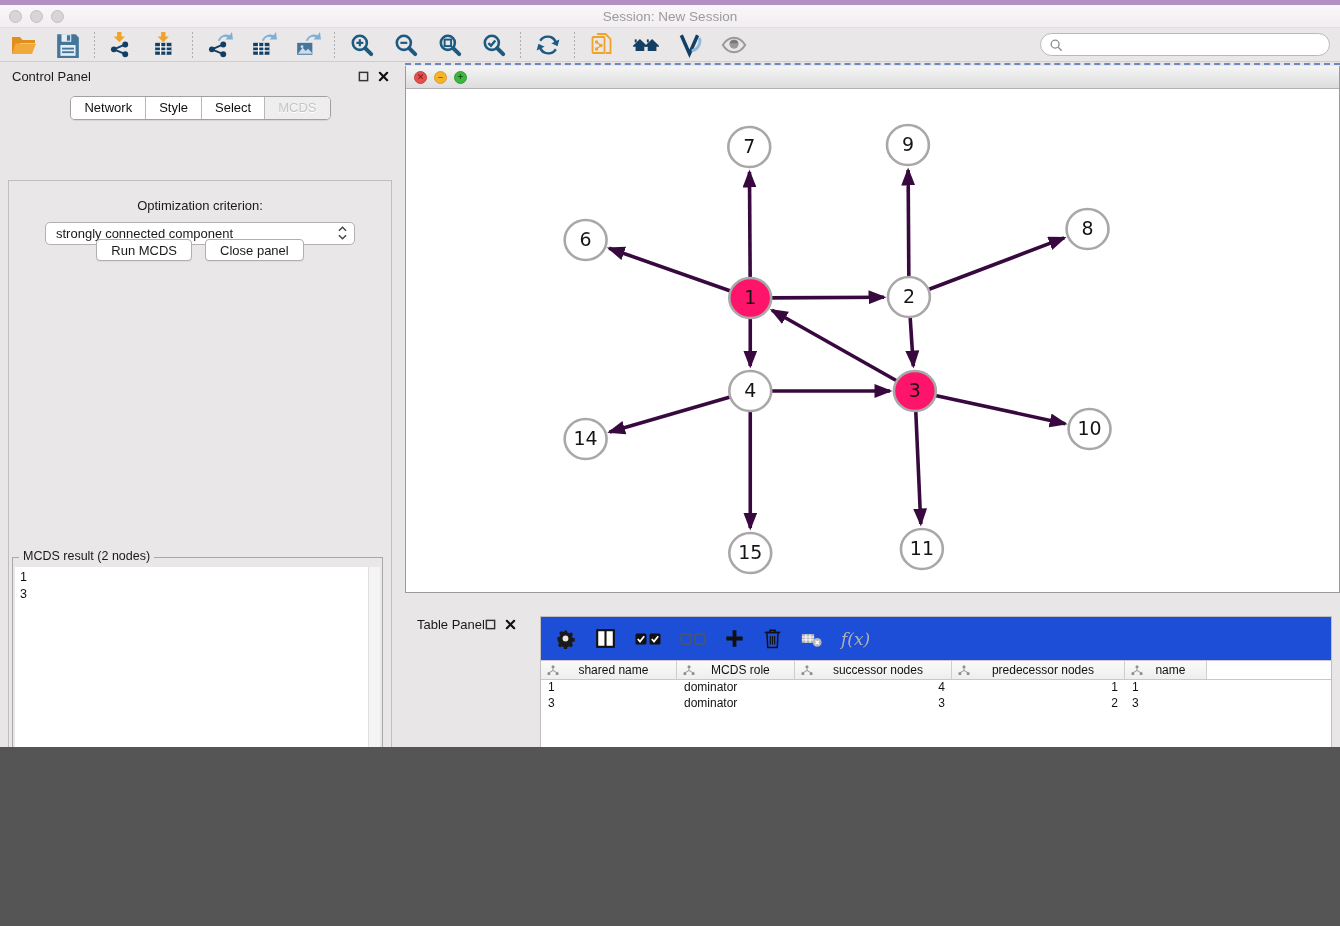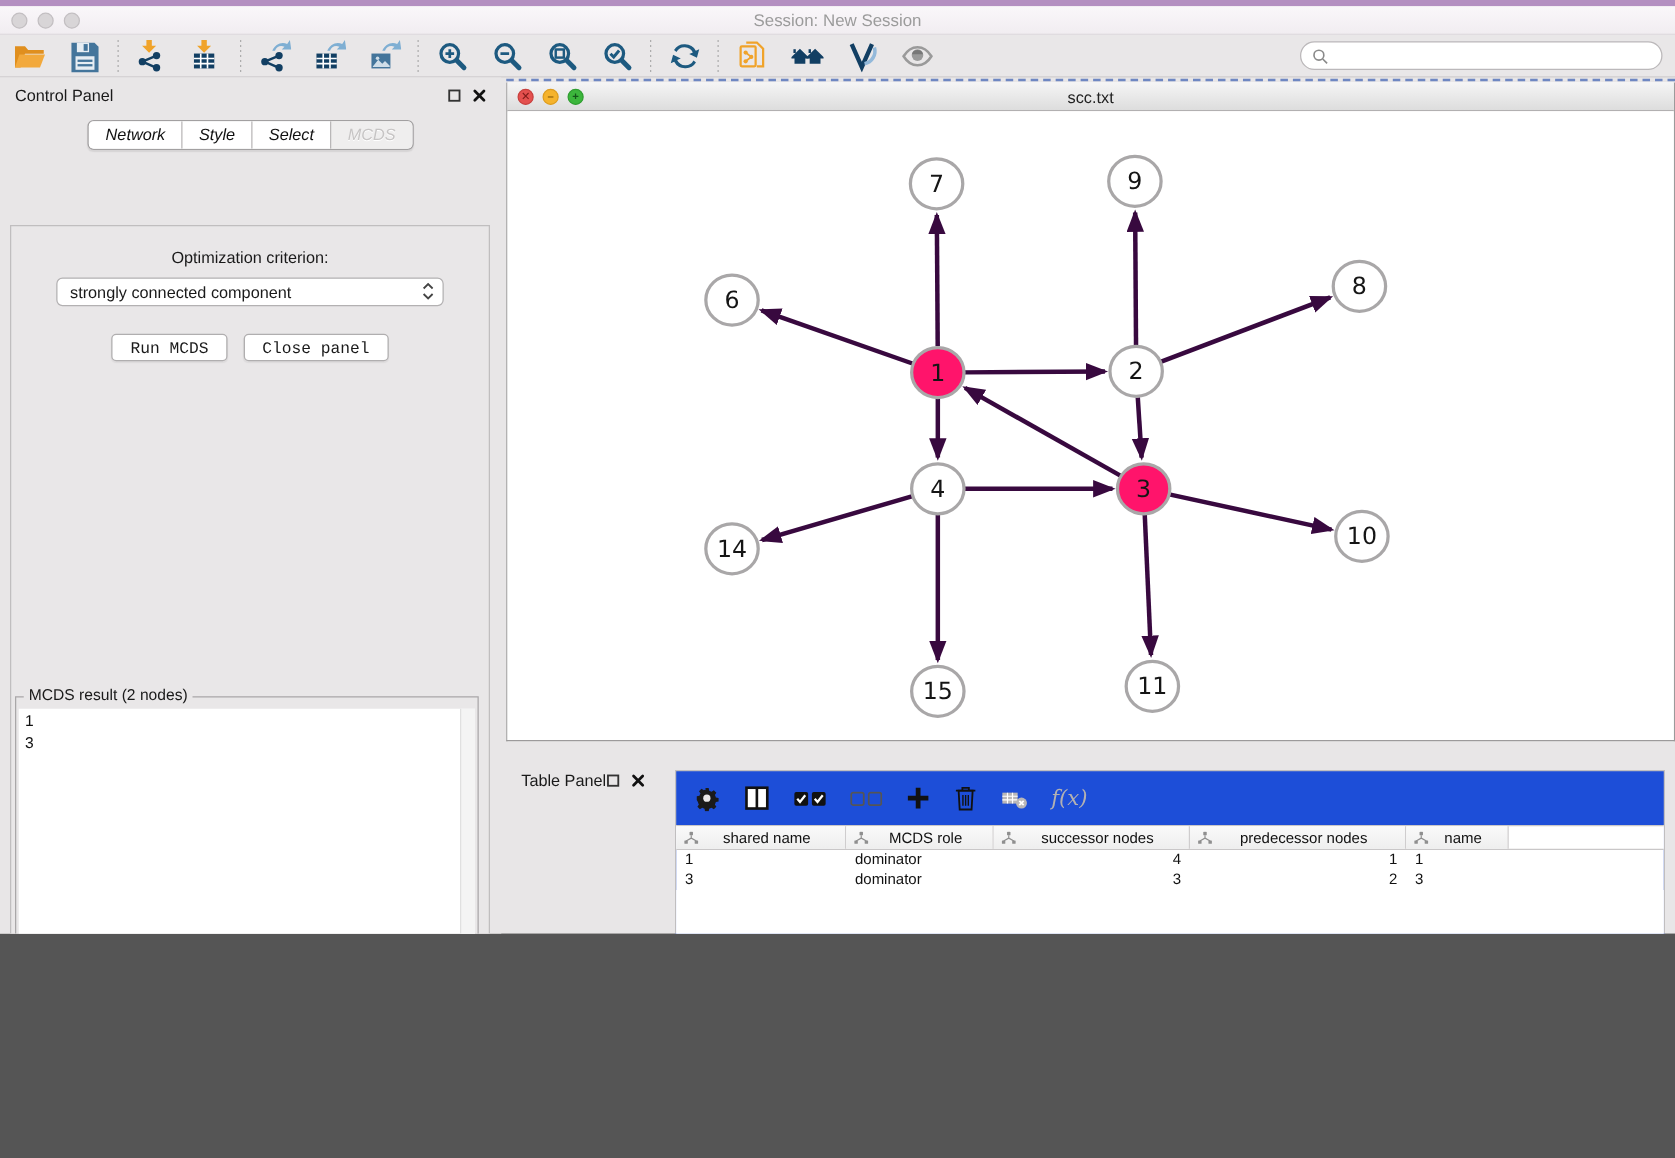--- a/index.html
+++ b/index.html
@@ -33,37 +33,37 @@
   
   .main { display:flex; height:831px; }
 
   
   .control-panel { width:401px; position:relative; background:#e8e6e7; }
   .panel-header { height:28px; display:flex; align-items:center; padding:0 12px;justify-content:center; }
   .panel-title { font-size:13px; color:#1a1a1a; }
   .panel-header-icons { margin-left:auto; display:flex; gap:9px; align-items:center; }
   .ph-icon svg { width:11px; height:11px; display:block; }
 
-  .seg-tabs { display:flex; justify-content:center; margin-top:6px; position:relative; z-index:2;font-style:italic; }
+  .seg-tabs { display:flex; justify-content:center; margin-top:6px; position:relative; z-index:2; }
   .seg-group { display:flex; border:1px solid #a2a0a1; border-radius:5px; overflow:hidden; background:#fff;
     box-shadow:0 1px 1px rgba(0,0,0,.08); }
   .seg { padding:3px 13px 4px; font-size:13px; color:#111; background:#fff; white-space:nowrap; }
   .seg + .seg { border-left:1px solid #b9b7b8; }
   .seg.disabled-active { background:#efeeee; color:#c6c4c4; text-shadow:0 1px 0 #fff; }
   .seg.gray-active { background:#d8d6d6; color:#b4b2b2; text-shadow:0 1px 0 #e8e8e8; }
 
   .cp-box { position:absolute; left:8px; right:9px; top:118px; bottom:15px;
     border:1px solid #c0bebf; background:#e9e7e8; }
   .opt-label { text-align:center; margin-top:17px; font-size:13px; }
   .cp-select { position:absolute; left:36px; right:36px; top:41px; height:23px; background:#fff;
     border:1px solid #b3b1b2; border-radius:5px; display:flex; align-items:center; padding:0 22px 0 10px;
     font-size:13px; }
   .cp-select .chevrons { position:absolute; right:7px; top:3px; display:flex; flex-direction:column; gap:2px; }
   .cp-select .chevrons svg { width:9px; height:6px; display:block; }
-  .btn-row { position:absolute; top:86px; left:0; right:0; display:flex; justify-content:center; gap:13px;font-family:Liberation Mono, monospace; }
+  .btn-row { position:absolute; top:58px; left:0; right:0; display:flex; justify-content:center; gap:13px; }
   .mac-btn { background:#fff; border:1px solid #b0aeaf; border-radius:4px; height:22px; padding:0 14px;
     font-size:13px; display:flex; align-items:center; box-shadow:0 1px 1px rgba(0,0,0,.06); }
 
   .result-group { position:absolute; left:3px; right:8px; top:376px; bottom:6px;
     border:1px solid #a9a7a8; }
   .result-title { position:absolute; top:-9px; left:6px; background:#e9e7e8; padding:0 4px; font-size:12.5px; }
   .result-area { position:absolute; left:2px; right:2px; top:9px; bottom:2px; background:#fff; display:flex; }
   .result-text { flex:1; font-size:12.5px; line-height:17px; padding:2px 5px; white-space:pre; color:#111; }
   .result-scroll { width:12px; background:#f4f4f4; border-left:1px solid #e0e0e0; }
 
@@ -340,21 +340,20 @@
             <div class="result-scroll"></div>
           </div>
         </div>
       </div>
     </div>
 
     <div class="right-col">
       <div class="focus-dash"></div>
       <div class="network-frame">
         <div class="frame-titlebar">
-          <div class="frame-title">scc.txt</div>
           <div class="traffic">
             <span class="tl tl-red">✕</span>
             <span class="tl tl-yellow">–</span>
             <span class="tl tl-green">+</span>
           </div>
         </div>
         <div class="net-canvas">
           <svg id="graph-svg" viewBox="0 0 935 503" preserveAspectRatio="none">
               <defs>
                 <marker id="arr" markerUnits="userSpaceOnUse" markerWidth="19" markerHeight="15" refX="15.5" refY="7" orient="auto">

